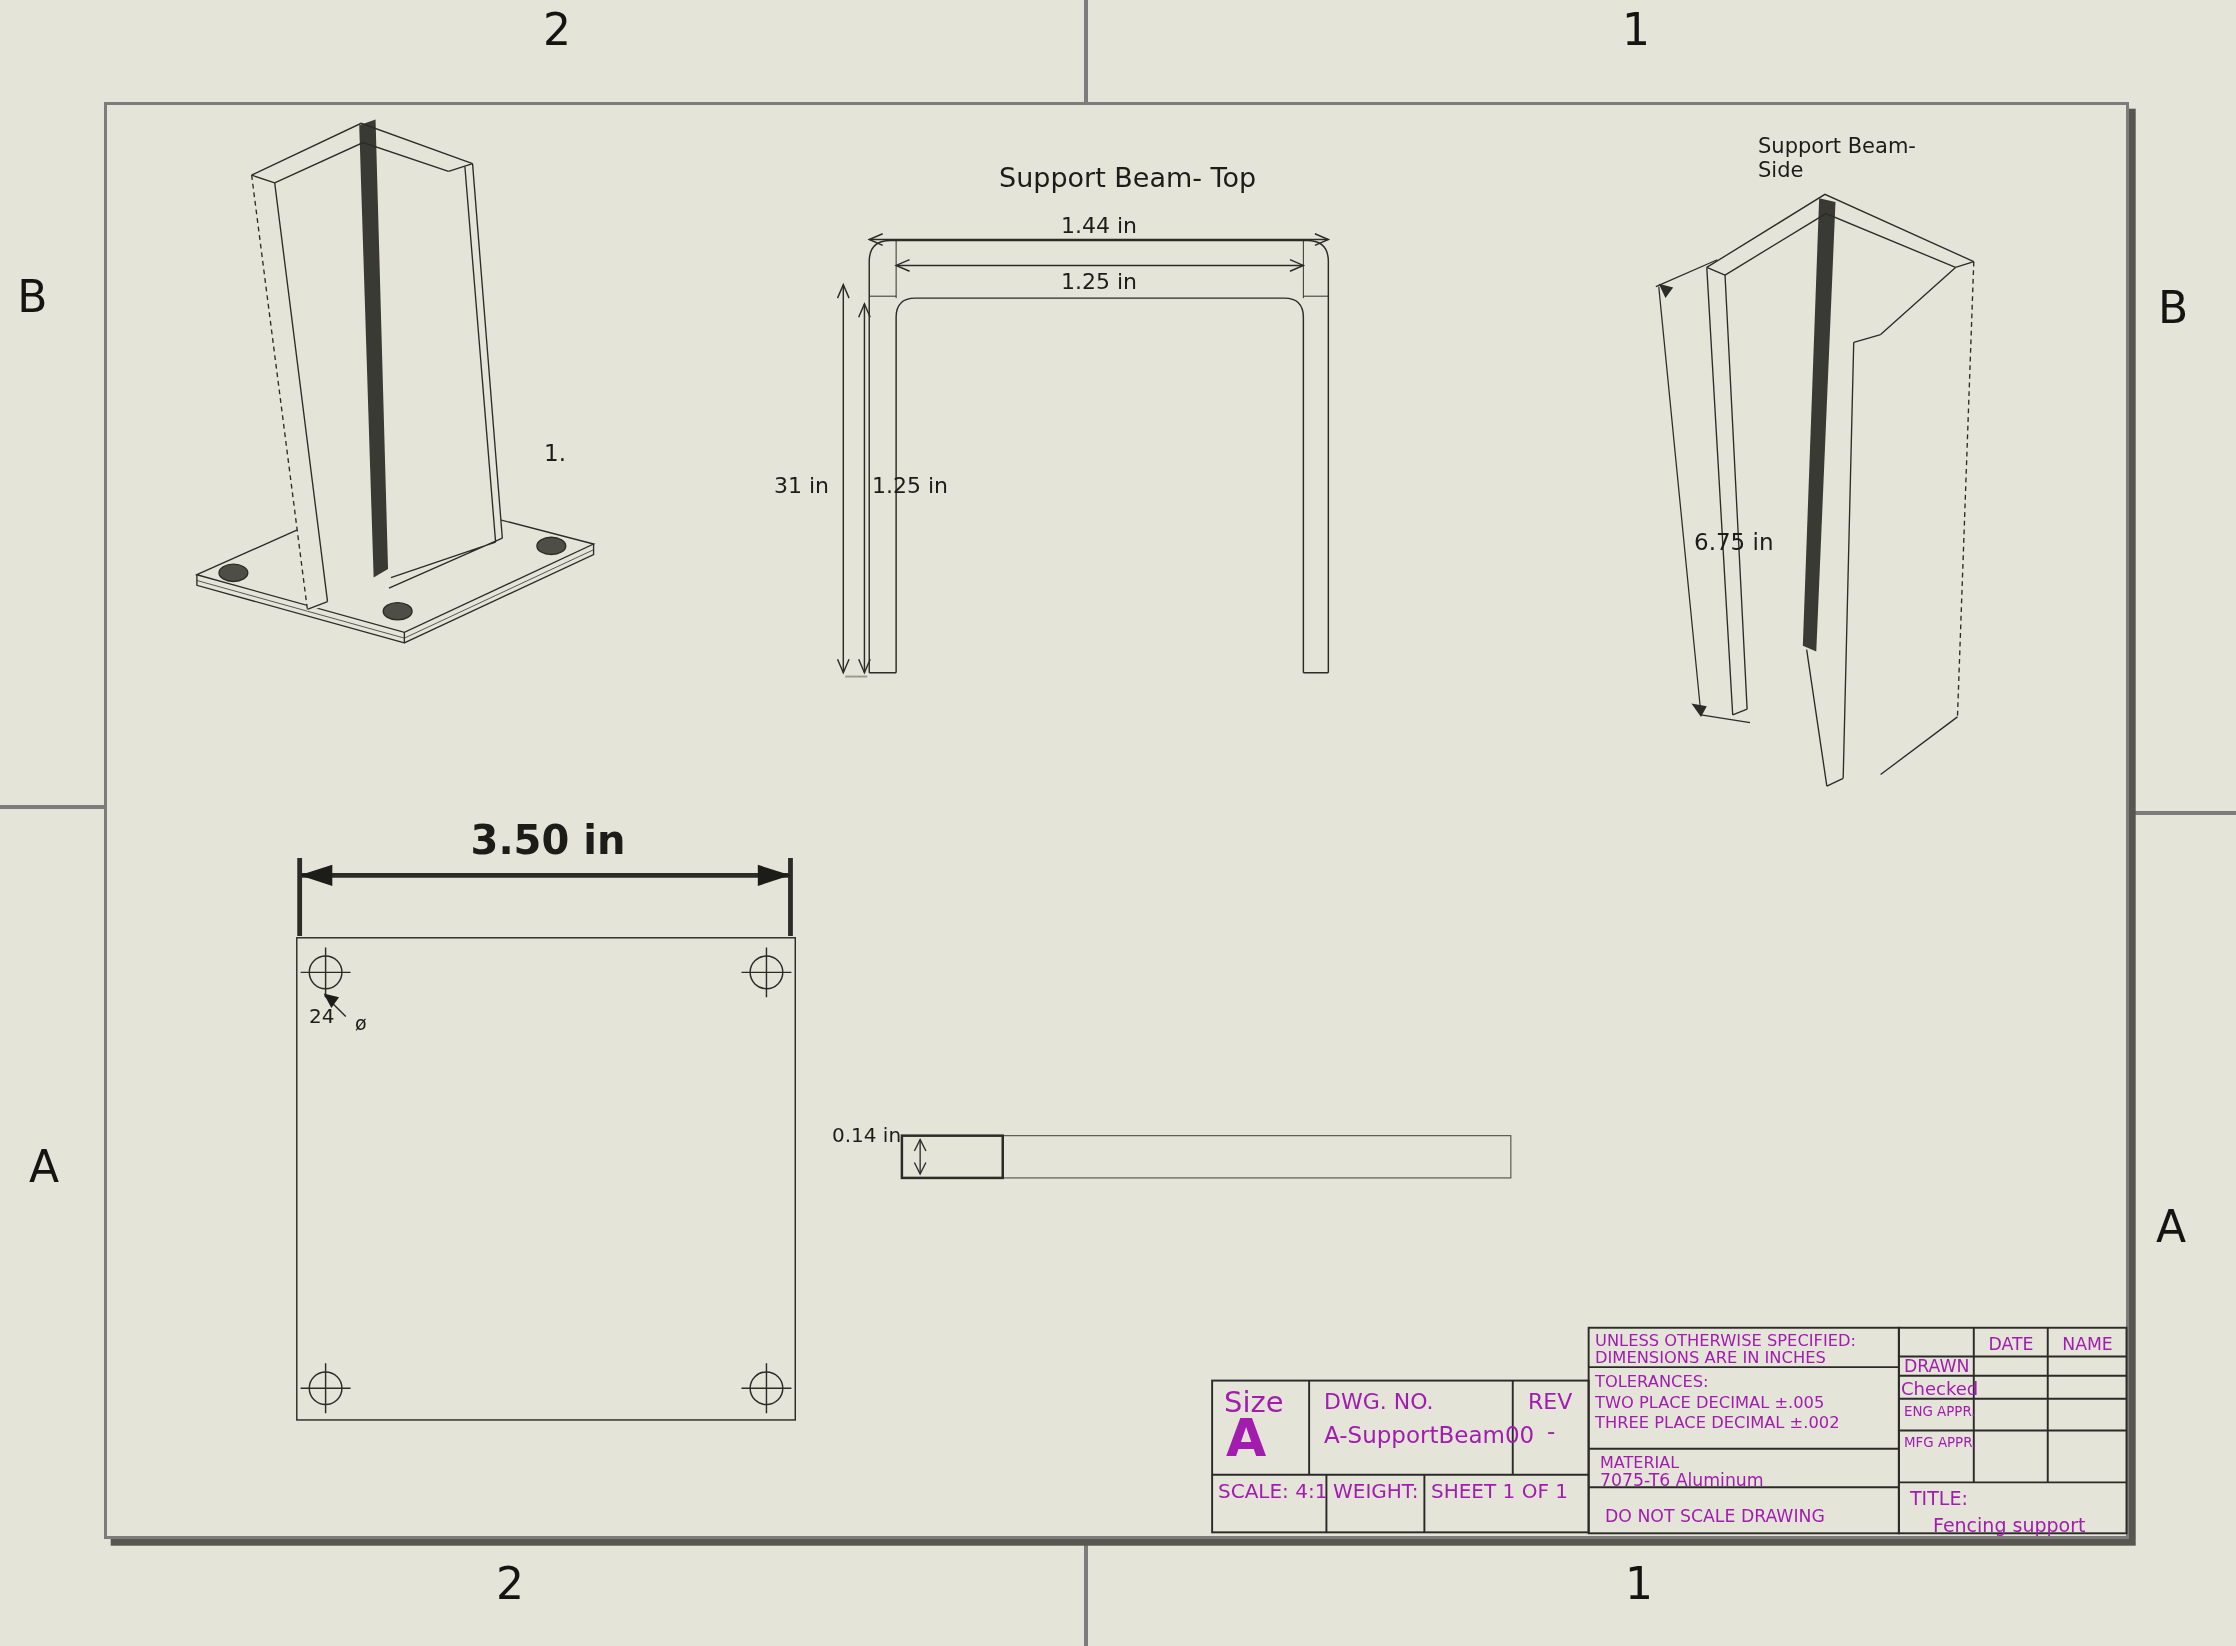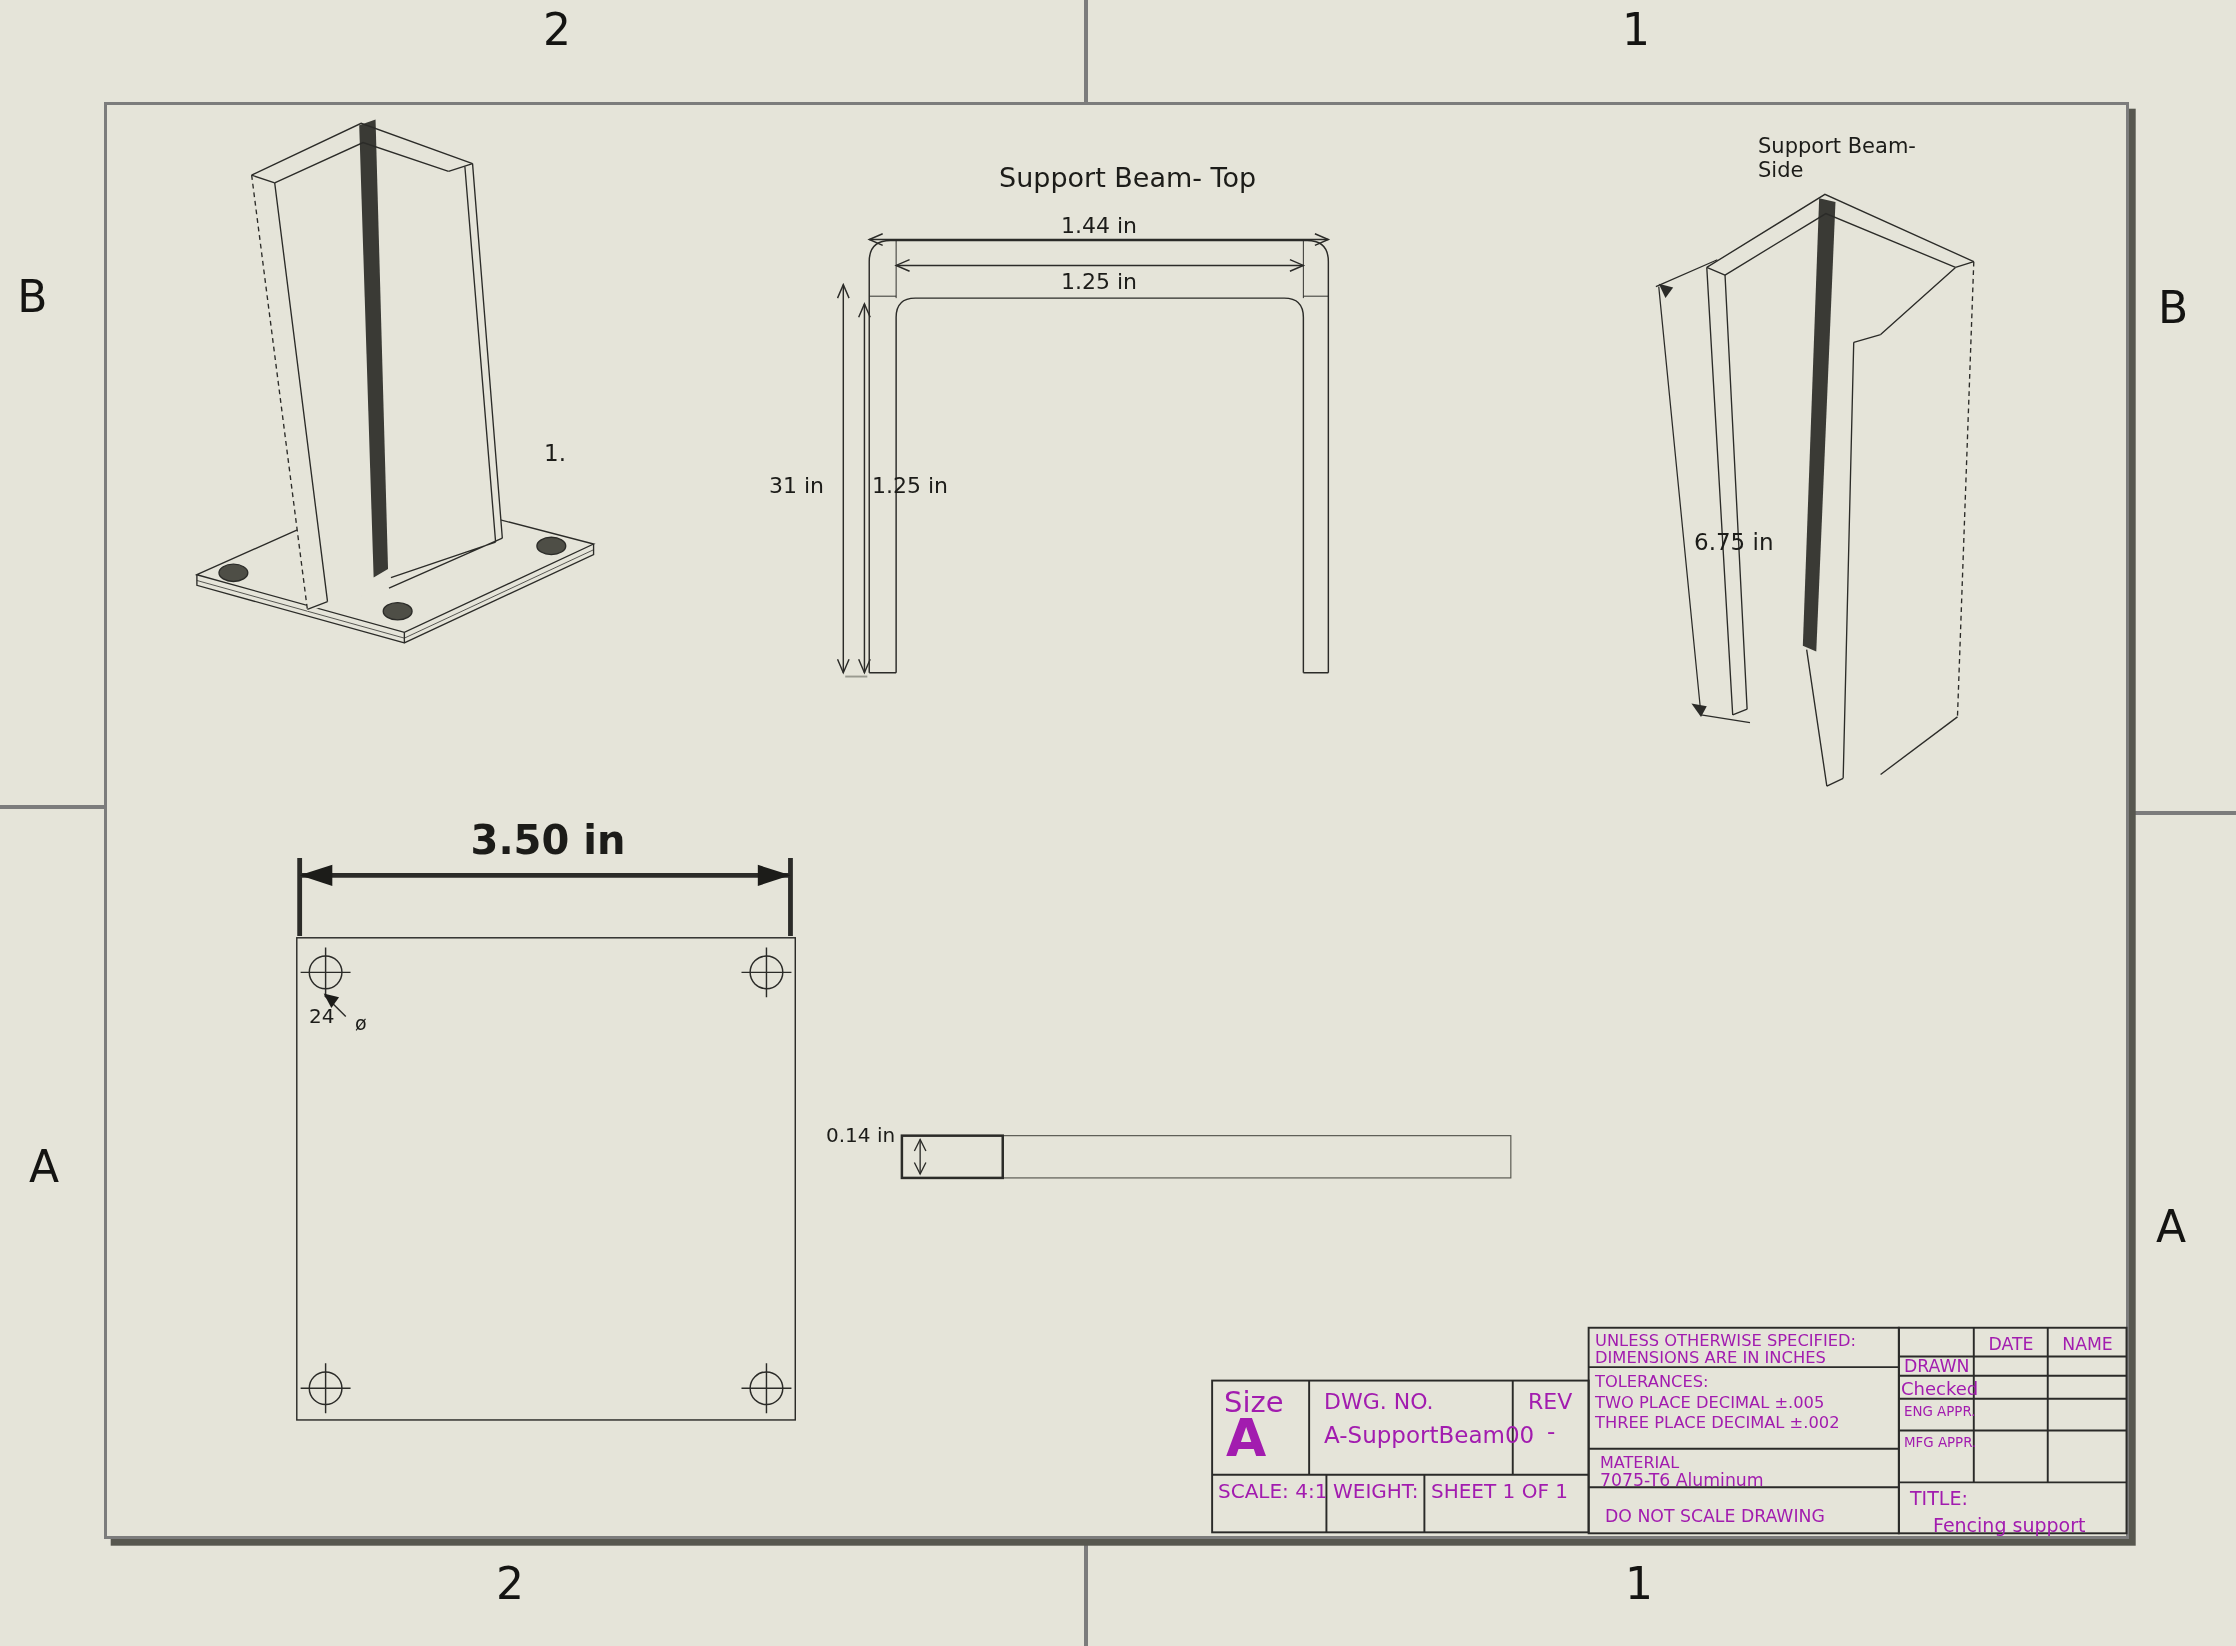--- a/index.html
+++ b/index.html
@@ -15,21 +15,21 @@
   }
   .frame{
     position:absolute;left:104px;top:102px;width:2025px;height:1437px;
     border:3.8px solid #7c7c7c;box-sizing:border-box;
     box-shadow:6.7px 6.7px 0 0 #57574f;
   }
   .divider{position:absolute;background:#7c7c7c;}
   .lw{position:absolute;left:0;top:0;pointer-events:none;}
   .lbl{position:absolute;white-space:nowrap;color:#1c1c19;line-height:1.15;}
   .ctr{text-align:center;}
-  .rt{text-align:left;}
+  .rt{text-align:center;}
   .tb{position:absolute;white-space:nowrap;color:#a21caf;}
 </style>
 </head>
 <body>
 
 <span class="zone ctr" style="left:528px;top:7.7px;width:58px;">2</span>
 <span class="zone ctr" style="left:1607px;top:7.7px;width:58px;">1</span>
 <span class="zone ctr" style="left:481px;top:1562px;width:58px;">2</span>
 <span class="zone ctr" style="left:1610px;top:1562px;width:58px;">1</span>
 <span class="zone" style="left:17.3px;top:275px;">B</span>

